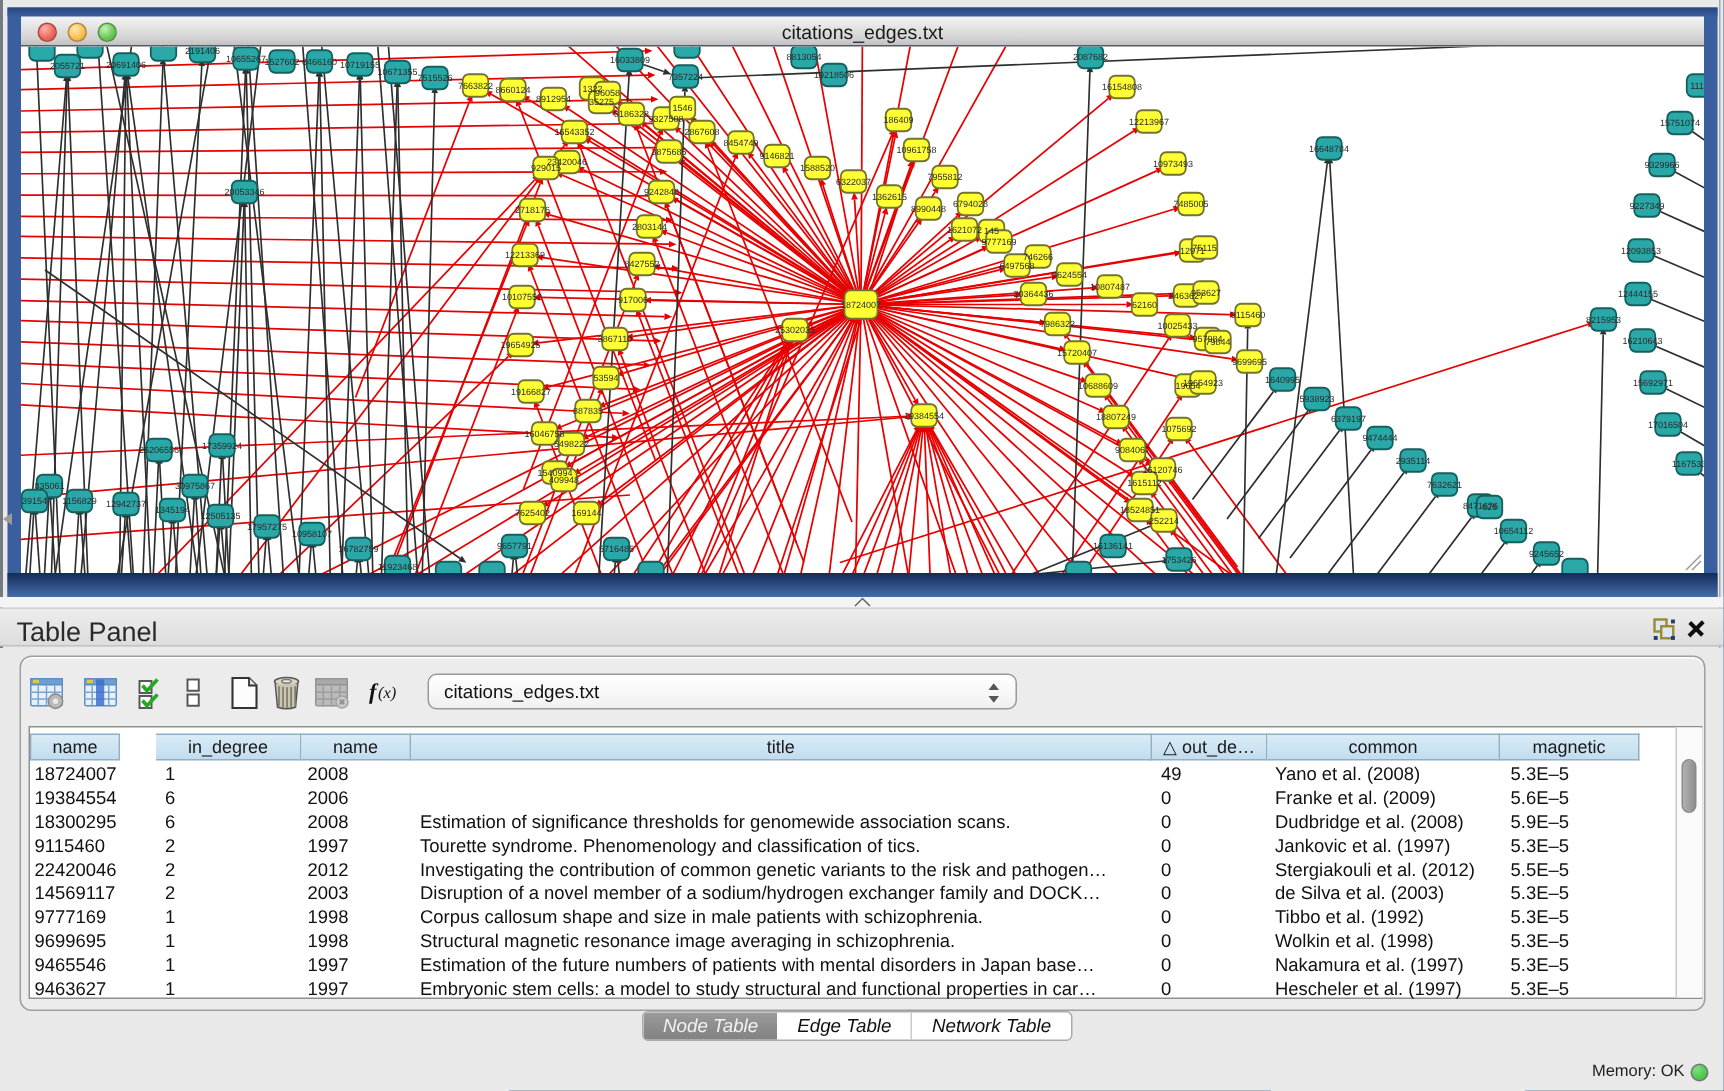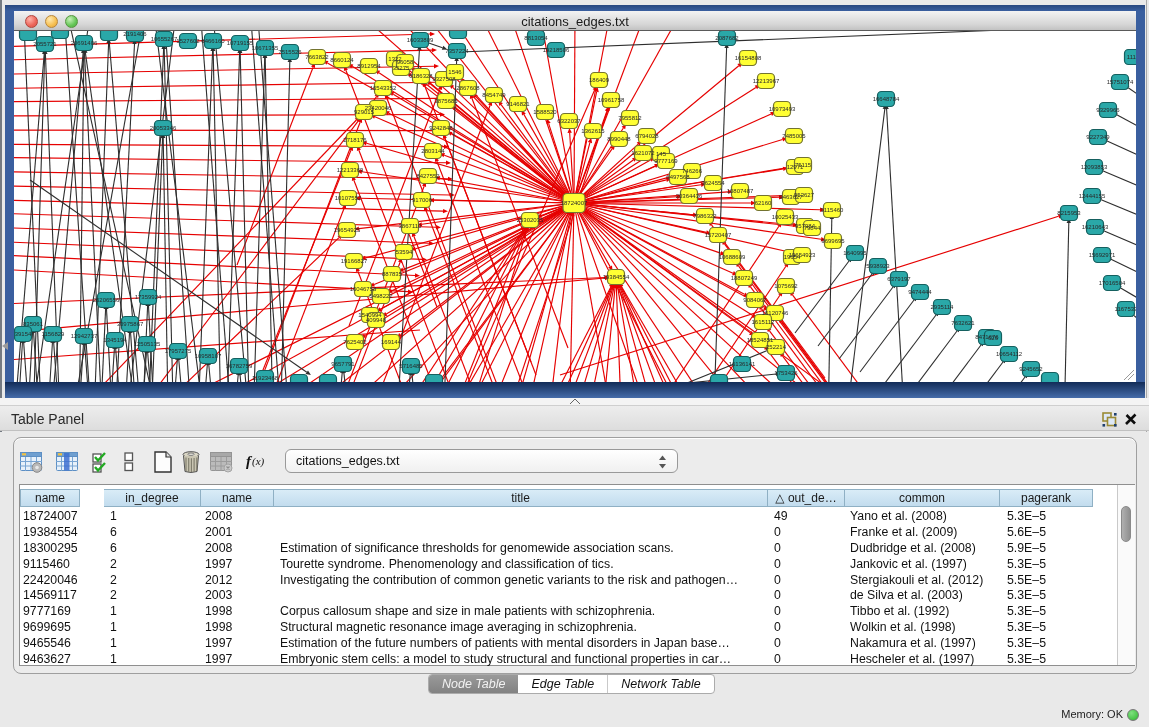--- a/index.html
+++ b/index.html
@@ -4,21 +4,21 @@
 body { width:1149px; height:727px; background:#e9e9e9; font-family:"Liberation Sans",sans-serif; position:relative; overflow:hidden; }
 #frame { position:absolute; left:5px; top:5px; width:1140px; height:393px; background:#3a5f9f; }
 #framebot { position:absolute; left:5px; top:382px; width:1140px; height:16px; background:linear-gradient(#122c58,#466ca9); }
 #frametop { position:absolute; left:5px; top:5px; width:1140px; height:6px; background:linear-gradient(#27477f,#3a5f9f); }
 #titlebar { position:absolute; left:14px; top:11px; width:1122px; height:20px; background:linear-gradient(#f3f3f3,#d6d6d6 70%,#c2c2c2); border-bottom:1px solid #5a5a5a; }
 #titlebar .tl { position:absolute; top:3.5px; width:13px; height:13px; border-radius:50%; }
 #title { position:absolute; width:100%; text-align:center; top:3px; font-size:13px; color:#1a1a1a; }
 #canvas { position:absolute; left:14px; top:31px; width:1122px; height:351px; background:#fff; overflow:hidden; }
 #divider { position:absolute; left:0; top:398px; width:1149px; height:7px; background:#f4f4f4; }
 #tphead { position:absolute; left:0; top:405px; width:1149px; height:26px; background:linear-gradient(#ededed,#dddddd); border-bottom:1px solid #c0c0c0; border-top:1px solid #cfcfcf; }
-#tphead .t { position:absolute; left:11px; top:5px; font-size:14px; color:#2a2a2a; }
+#tphead .t { position:absolute; left:11px; top:5px; font-size:18px; color:#2a2a2a; }
 #panelbody { position:absolute; left:0; top:432px; width:1149px; height:295px; background:#e9e9e9; }
 #container { position:absolute; left:13px; top:437px; width:1124px; height:237px; background:#ececec; border:1px solid #9f9f9f; border-radius:8px; box-shadow:inset 0 1px 0 #fff; }
 #dropdown { position:absolute; left:285px; top:449px; width:393px; height:24px; background:linear-gradient(#ffffff,#f0f0f0); border:1px solid #999; border-radius:6px; font-size:12.5px; color:#111; line-height:22px; padding-left:10px; }
 #tablewhite { position:absolute; left:19px; top:484px; width:1116px; height:182px; background:#fff; border:1px solid #8f8f8f; }
 .hcell { position:absolute; top:489px; height:18px; background:linear-gradient(#d9ecf7,#c2dcee); border:1px solid #8fb0c4; border-left:none; font-size:12px; color:#1a1a1a; text-align:center; line-height:17px; }
 .trow { position:absolute; left:0; top:0; width:1117px; height:16px; font-size:12.3px; color:#111; }
 .trow span { position:absolute; top:0; white-space:nowrap; }
 #tabs { position:absolute; left:428px; top:674px; height:20px; border:1px solid #ababab; border-radius:4px; background:#fff; font-size:12.5px; overflow:hidden; }
 #tabs span { display:inline-block; height:20px; line-height:19px; padding:0 13px; color:#111; vertical-align:top;font-style:italic; }
 #tabs .sel { background:linear-gradient(#9a9a9a,#7f7f7f); color:#f2f2f2; }
@@ -919,33 +919,33 @@
       <path d="M4.5 13.5 L8 9 H1 Z" fill="#555"></path>
     </svg>
 </div>
 <div id="tablewhite"></div>
 <div class="hcell" style="left:20px;width:60px;border-left:1px solid #8fb0c4">name</div>
 <div class="hcell" style="left:104px;width:97px">in_degree</div>
 <div class="hcell" style="left:201px;width:73px">name</div>
 <div class="hcell" style="left:274px;width:494px">title</div>
 <div class="hcell" style="left:768px;width:77px">△ out_de…</div>
 <div class="hcell" style="left:845px;width:155px">common</div>
-<div class="hcell" style="left:1000px;width:93px">pagerank</div>
+<div class="hcell" style="left:1000px;width:93px">magnetic</div>
 <div class="trow" style="top:509px">
 <span style="left:23px">18724007</span>
     <span style="left:110px">1</span>
     <span style="left:205px">2008</span>
     <span style="left:774px">49</span>
     <span style="left:850px">Yano et al. (2008)</span>
 <span style="left:1007px">5.3E–5</span>
   </div>
 <div class="trow" style="top:525px">
 <span style="left:23px">19384554</span>
     <span style="left:110px">6</span>
-    <span style="left:205px">2001</span>
+    <span style="left:205px">2006</span>
     <span style="left:774px">0</span>
     <span style="left:850px">Franke et al. (2009)</span>
 <span style="left:1007px">5.6E–5</span>
   </div>
 <div class="trow" style="top:541px">
 <span style="left:23px">18300295</span>
     <span style="left:110px">6</span>
     <span style="left:205px">2008</span>
 <span style="left:280px">Estimation of significance thresholds for genomewide association scans.</span>
     <span style="left:774px">0</span>
@@ -967,20 +967,21 @@
     <span style="left:205px">2012</span>
 <span style="left:280px">Investigating the contribution of common genetic variants to the risk and pathogen…</span>
     <span style="left:774px">0</span>
     <span style="left:850px">Stergiakouli et al. (2012)</span>
 <span style="left:1007px">5.5E–5</span>
   </div>
 <div class="trow" style="top:588px">
 <span style="left:23px">14569117</span>
     <span style="left:110px">2</span>
     <span style="left:205px">2003</span>
+<span style="left:280px">Disruption of a novel member of a sodium/hydrogen exchanger family and DOCK…</span>
     <span style="left:774px">0</span>
     <span style="left:850px">de Silva et al. (2003)</span>
 <span style="left:1007px">5.3E–5</span>
   </div>
 <div class="trow" style="top:604px">
 <span style="left:23px">9777169</span>
     <span style="left:110px">1</span>
     <span style="left:205px">1998</span>
 <span style="left:280px">Corpus callosum shape and size in male patients with schizophrenia.</span>
     <span style="left:774px">0</span>

